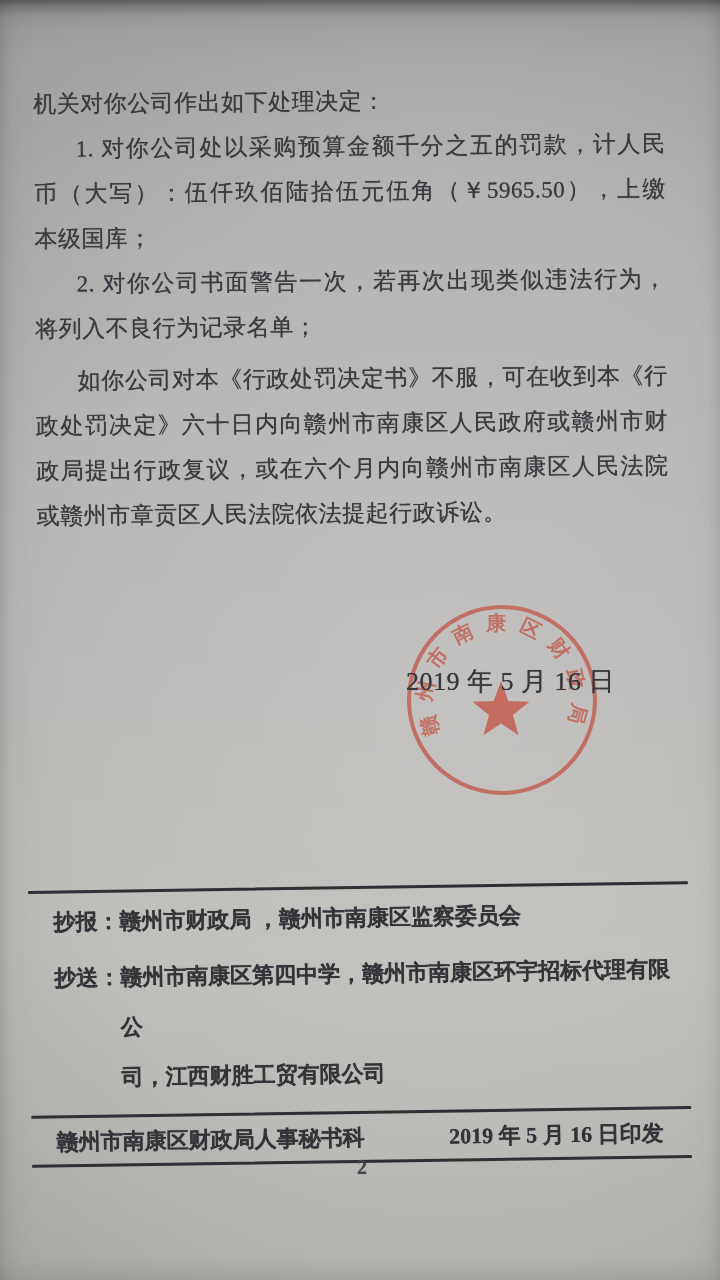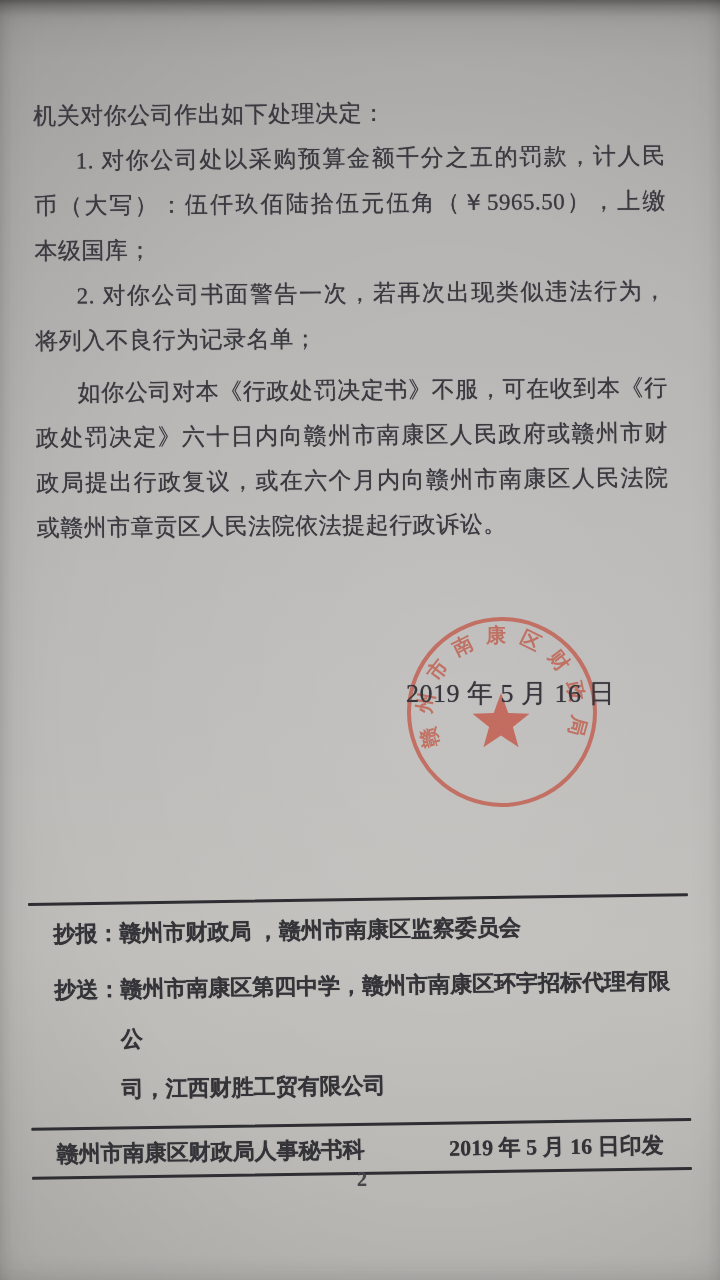--- a/index.html
+++ b/index.html
@@ -13,21 +13,21 @@
         #b6b4b2 180px, #b9b7b5 400px, #bdbbb9 700px,
         #c1bfbb 950px, #bcbab6 1120px, #b7b5b1 1280px);
   }
   .vignette {
     position: absolute; inset: 0; pointer-events: none; z-index: 5;
     box-shadow: inset 0 16px 26px -16px rgba(0,0,0,0.38),
                 inset 14px 0 50px -30px rgba(0,0,0,0.22),
                 inset -12px 0 50px -32px rgba(0,0,0,0.18),
                 inset 0 -14px 40px -28px rgba(0,0,0,0.15);
   }
-  .sheet { position: absolute; inset: 0; color: #3a3a40; margin-top: 12px; }
+  .sheet { position: absolute; inset: 0; color: #3a3a40; }
 
   
   .doc-body {
     position: absolute; left: 33px; top: 79px; width: 632px;
     font-size: 23px; line-height: 45px; letter-spacing: 0.5px;
     transform: rotate(-0.5deg); transform-origin: 50% 0;
     text-shadow: 0 0 0.7px rgba(58,58,64,0.85);
   }
   .doc-line { white-space: nowrap; }
   .doc-line.full { white-space: normal; text-align: justify; text-align-last: justify; text-justify: inter-character; }

